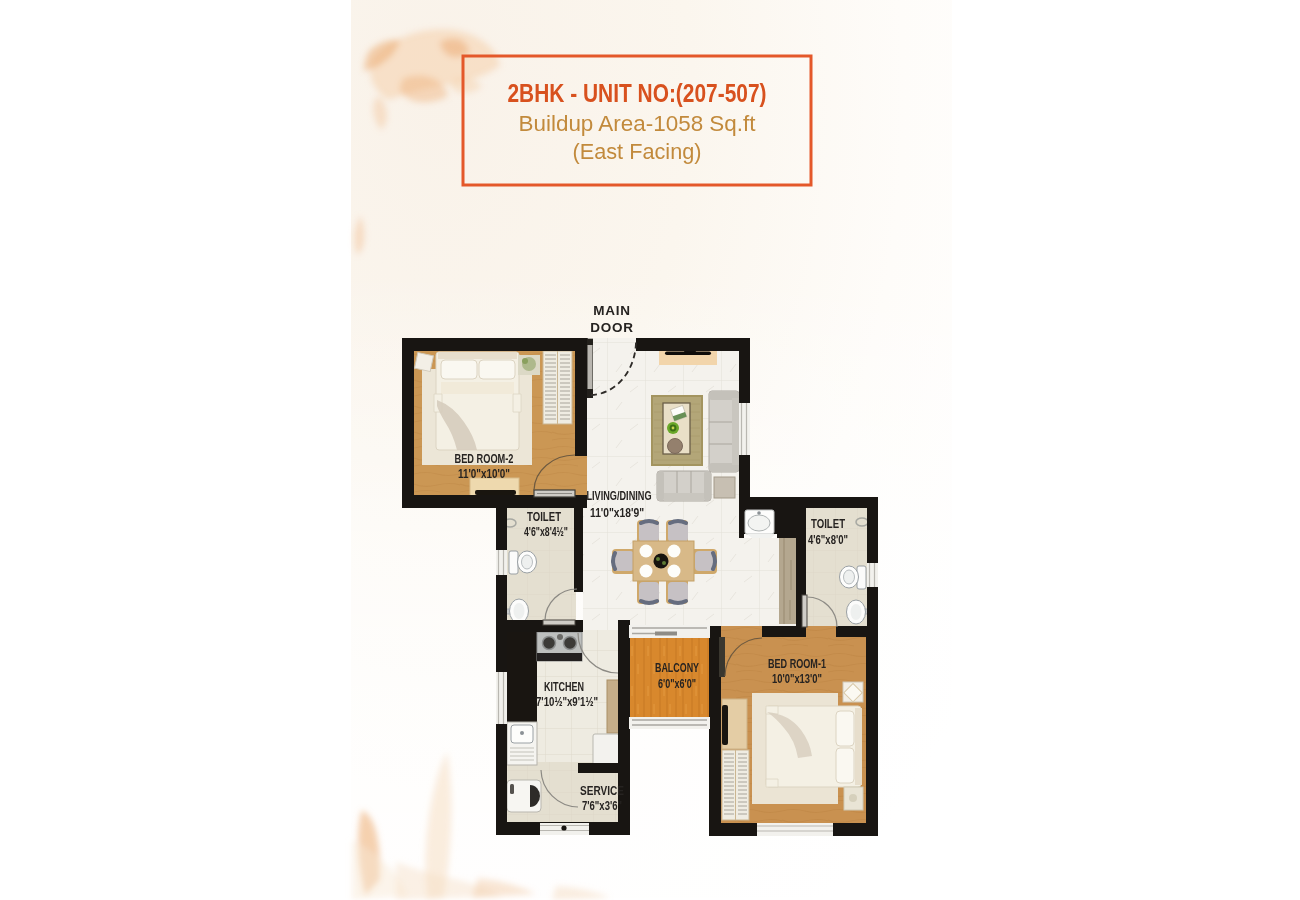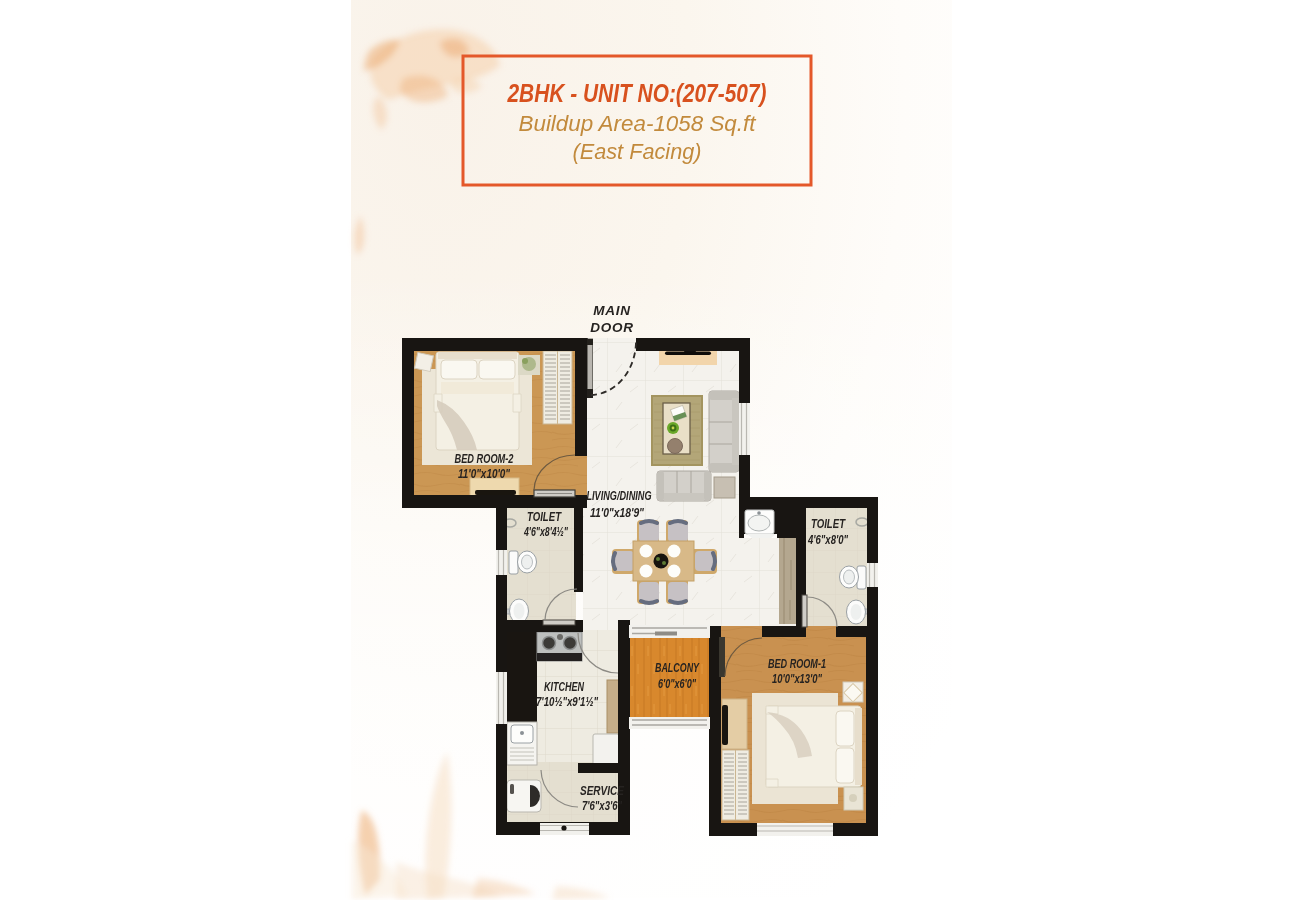--- a/index.html
+++ b/index.html
@@ -1,17 +1,17 @@
 <!DOCTYPE html>
 <html><head>
 <meta charset="utf-8">
 <style>
   html,body{margin:0;padding:0;background:#ffffff;}
   #stage{position:relative;width:1300px;height:900px;overflow:hidden;background:#8b5cf6;
-         font-family:"Liberation Sans", sans-serif;font-style:italic;}
+         font-family:"Liberation Sans", sans-serif;}
   svg{position:absolute;left:0;top:0;}
   .lbl{font-family:"Liberation Sans",sans-serif;font-weight:bold;fill:#262321;}
 </style>
 </head>
 <body>
 <div id="stage">
 <svg width="1300" height="900" viewBox="0 0 1300 900">
 <defs>
   <radialGradient id="paper" cx="15%" cy="11%" r="110%">
     <stop offset="0%" stop-color="#f9f2e9"></stop>

